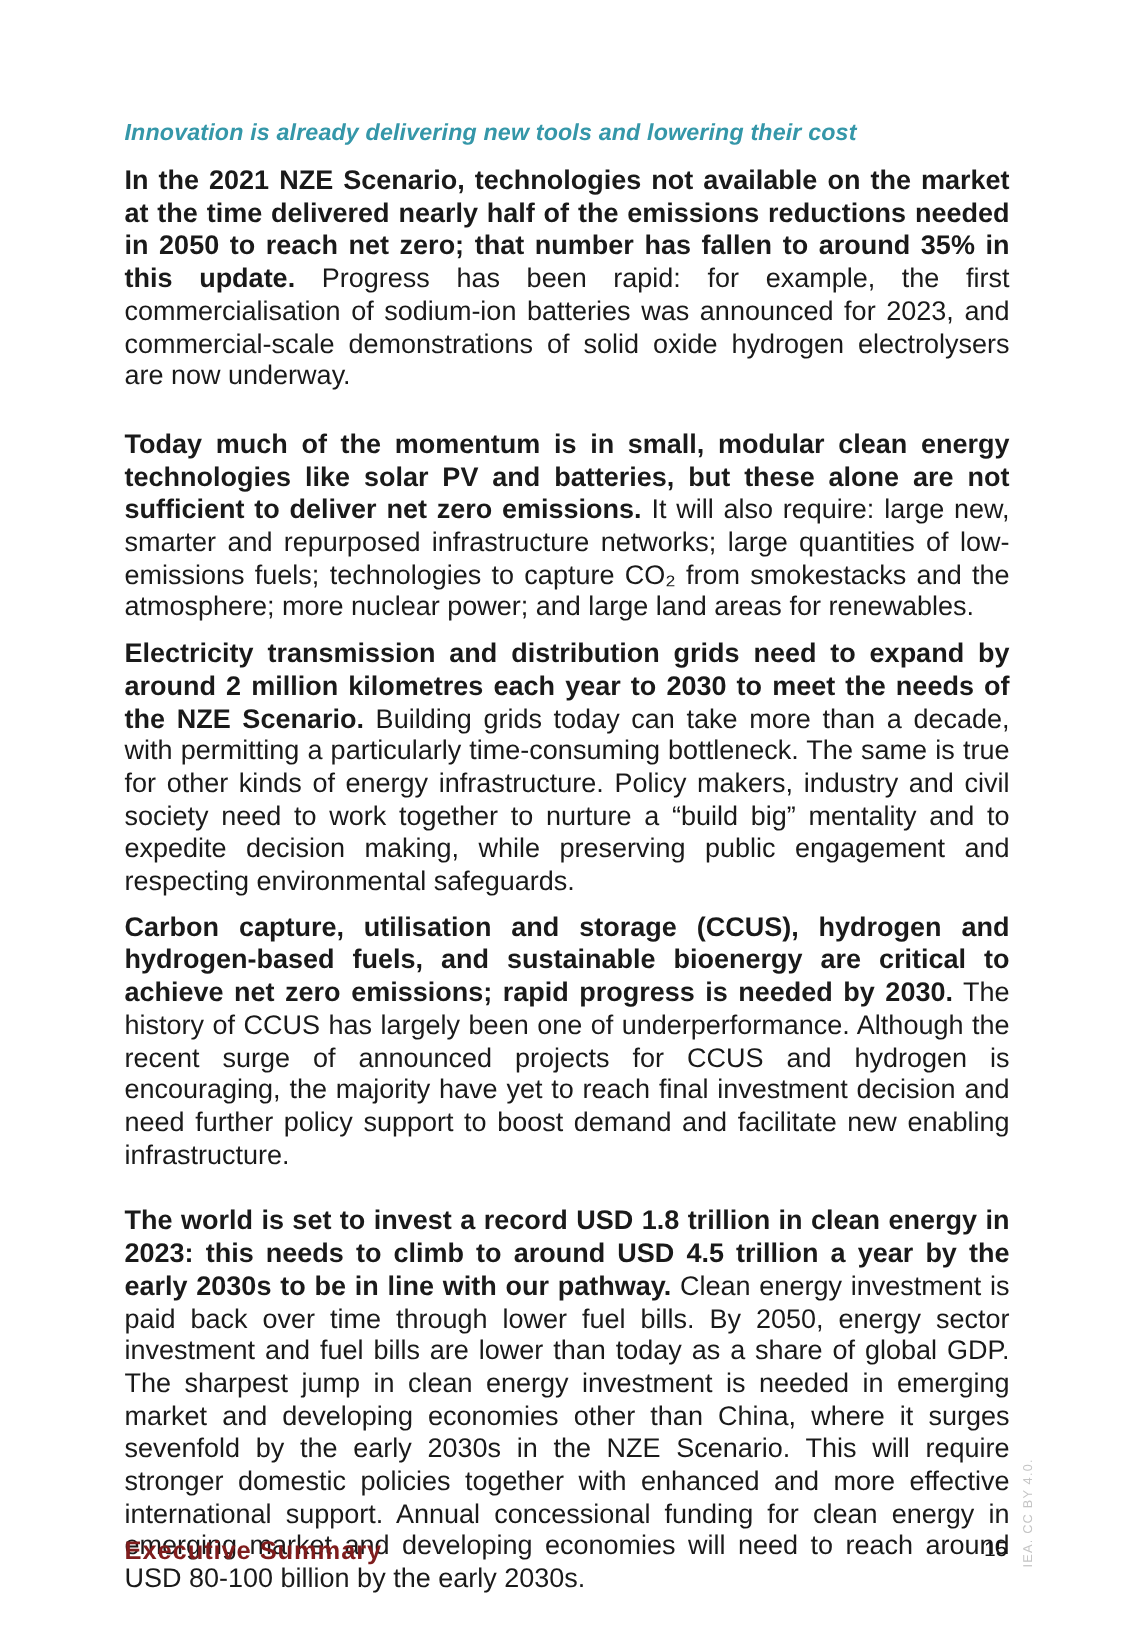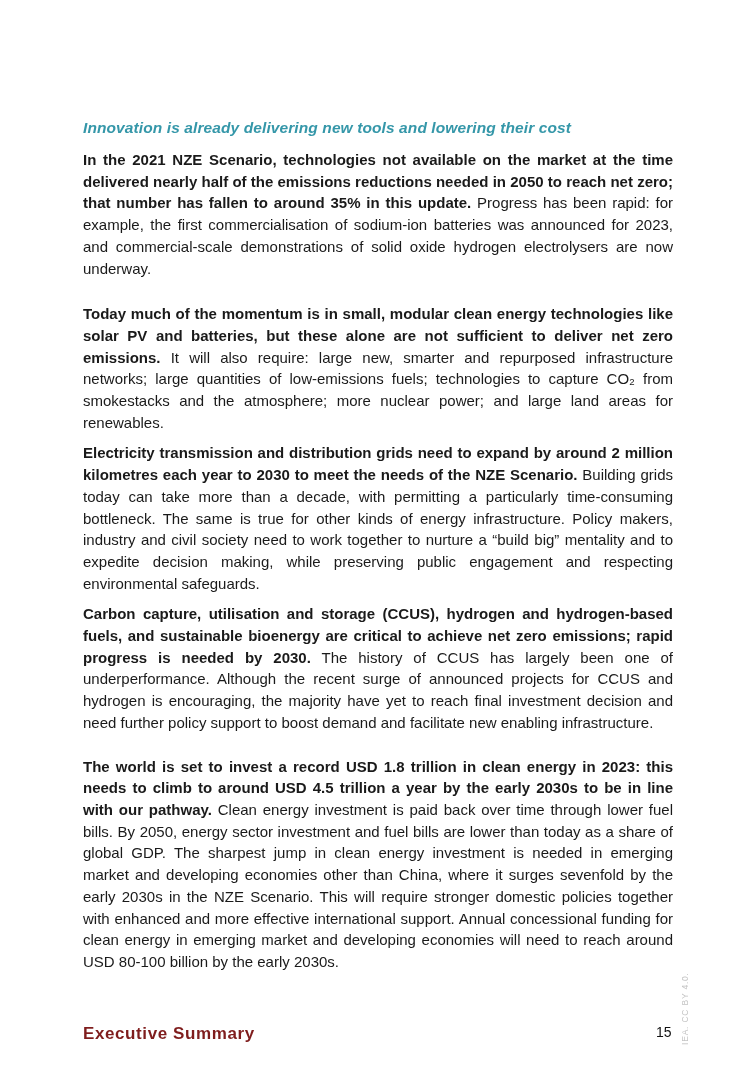--- a/index.html
+++ b/index.html
@@ -24,30 +24,30 @@
     .section-heading {
       font-style: italic;
       font-weight: bold;
       color: #3597a9;
       font-size: 15.5px;
       line-height: 22px;
       margin: 0 0 10px 0;
       letter-spacing: 0.1px;
     }
     .para {
-      font-size: 15px;
+      font-size: 18px;
       line-height: 21.7px;
       text-align: justify;
       margin: 0 0 9px 0;
     }
     .para .lead {
       font-weight: bold;
     }
     .section { margin-bottom: 22px; }
-    .section.s1 { margin-bottom: 24px; margin-top: 39px; }
+    .section.s1 { margin-bottom: 24px; }
     .footer-title {
       position: absolute;
       left: 83px;
       top: 1024px;
       font-size: 17px;
       font-weight: bold;
       color: #7f1d1d;
       letter-spacing: 0.6px;
     }
     .page-number {

